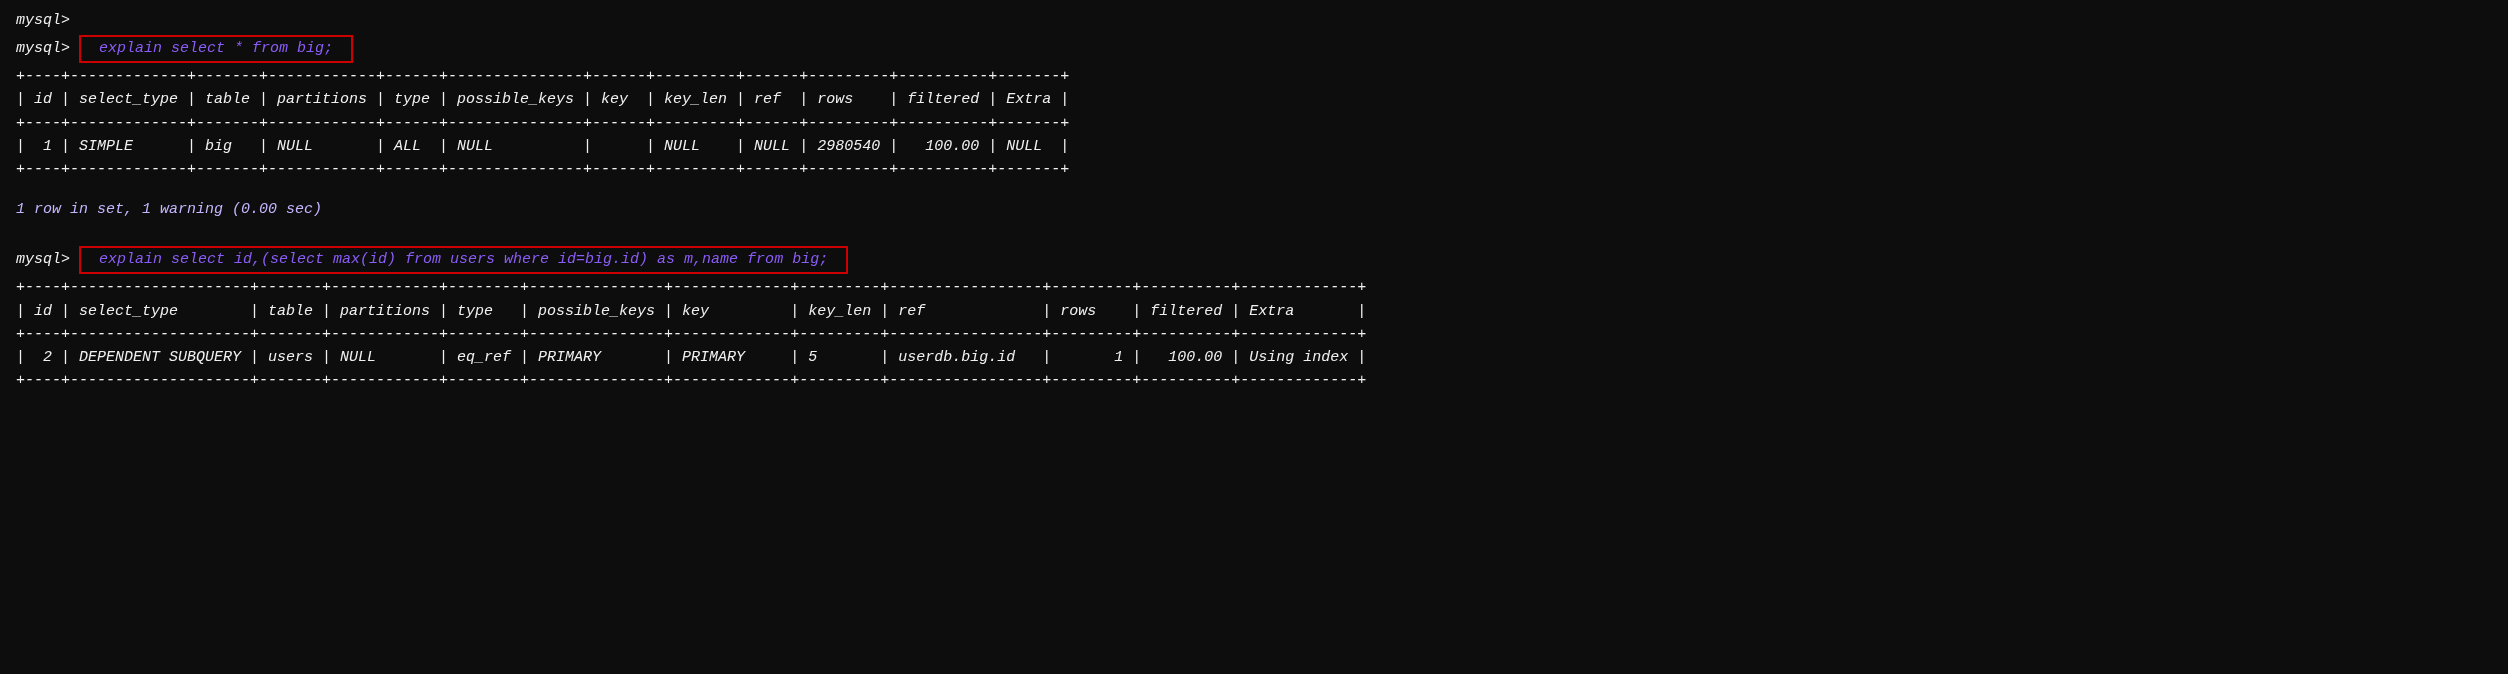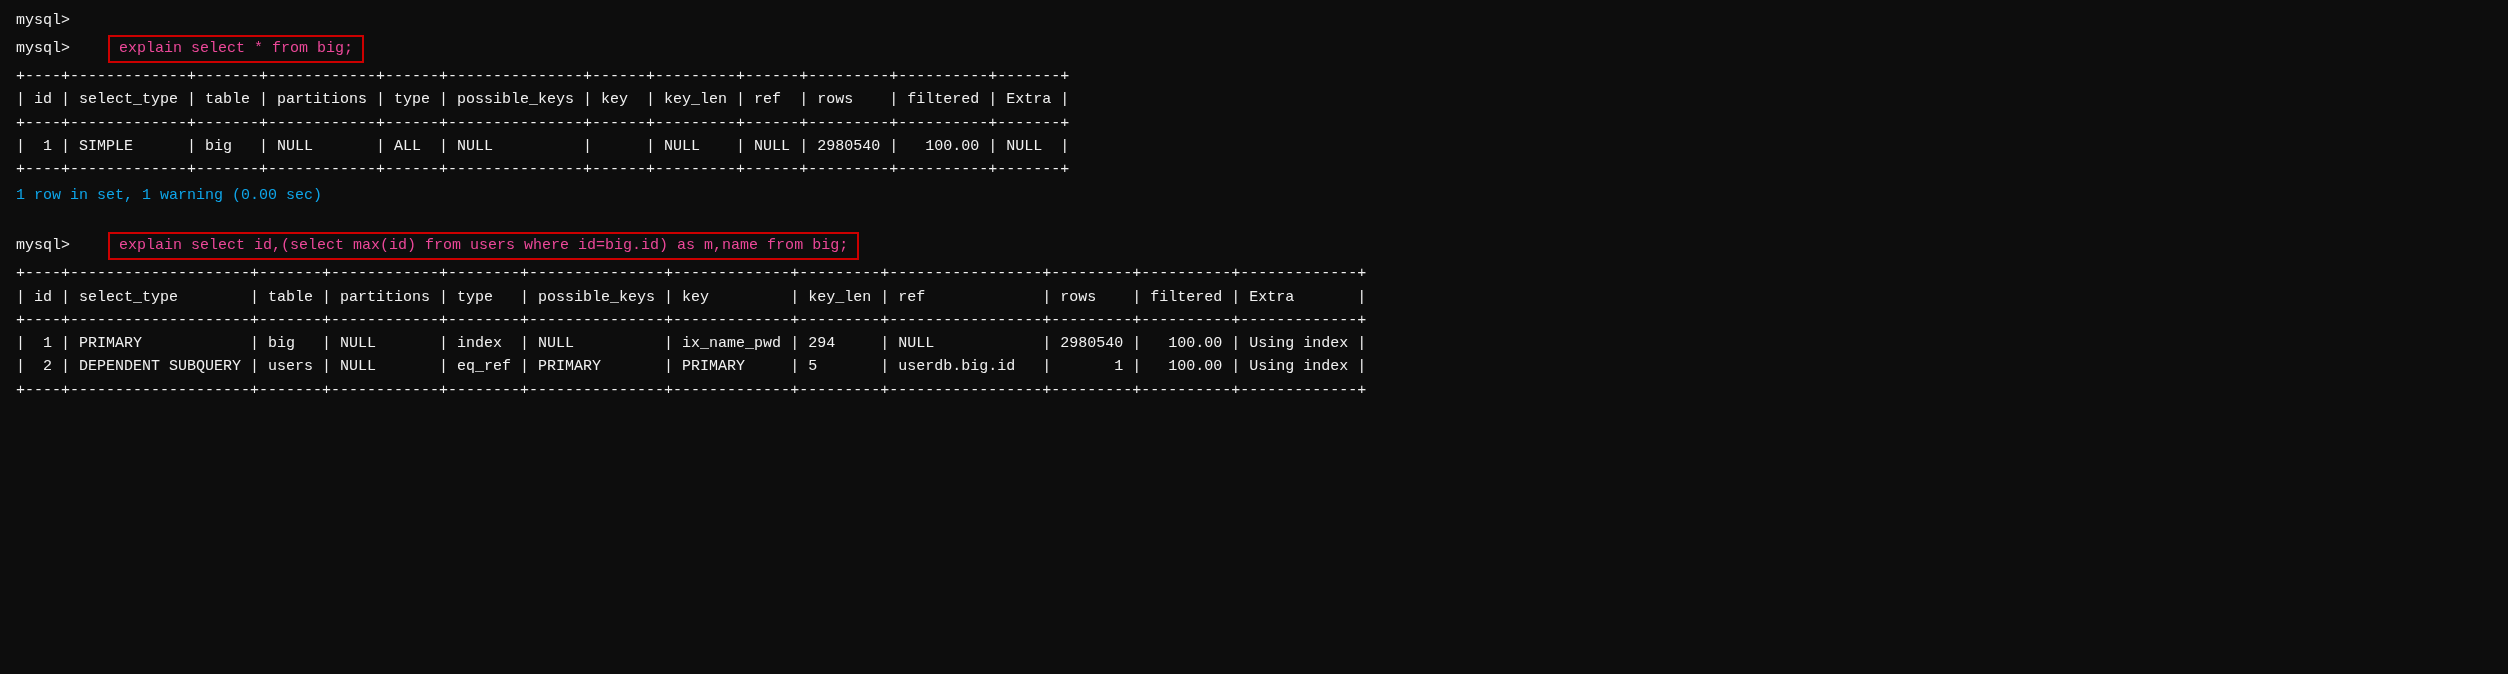--- a/index.html
+++ b/index.html
@@ -14,54 +14,54 @@
       font-size: 15px;
       color: #f0f0f0;
       padding: 10px 16px;
       min-height: 674px;
       width: 2508px;
     }
 
     .terminal {
       width: 100%;
       line-height: 1.5;
+      font-style: italic;
     }
 
     .prompt-line {
       display: flex;
       align-items: center;
       margin-bottom: 2px;
     }
 
     .prompt-text {
       color: #f0f0f0;
       white-space: nowrap;
     }
 
     .command-box {
       display: inline-block;
       border: 2px solid #cc0000;
-      padding: 1px 9px;
-      color: #ec4899;
+      padding: 1px 18px;
+      color: #8b5cf6;
       white-space: nowrap;
       background: transparent;
-      margin-left: 29px;
     }
 
     .table-line {
       color: #f0f0f0;
       white-space: pre;
       font-family: 'Courier New', Courier, monospace;
       font-size: 15px;
       line-height: 1.55;
     }
 
     .result-text {
-      color: #0ea5e9;
-      margin: 4px 0 14px 0;
+      color: #c4b5fd;
+      margin: 18px 0 14px 0;
       font-size: 15px;
     }
 
     .blank-line {
       height: 10px;
     }
   </style>
 </head>
 <body>
 
@@ -94,20 +94,19 @@
     <span class="prompt-text">mysql&gt;&nbsp;</span>
     <span class="command-box">explain select id,(select max(id) from users where id=big.id) as m,name from big;</span>
   </div>
 
   <div class="table-line">+----+--------------------+-------+------------+--------+---------------+-------------+---------+-----------------+---------+----------+-------------+</div>
 
   <div class="table-line">| id | select_type        | table | partitions | type   | possible_keys | key         | key_len | ref             | rows    | filtered | Extra       |</div>
 
   <div class="table-line">+----+--------------------+-------+------------+--------+---------------+-------------+---------+-----------------+---------+----------+-------------+</div>
 
-  <div class="table-line">|  1 | PRIMARY            | big   | NULL       | index  | NULL          | ix_name_pwd | 294     | NULL            | 2980540 |   100.00 | Using index |</div>
 
   <div class="table-line">|  2 | DEPENDENT SUBQUERY | users | NULL       | eq_ref | PRIMARY       | PRIMARY     | 5       | userdb.big.id   |       1 |   100.00 | Using index |</div>
 
   <div class="table-line">+----+--------------------+-------+------------+--------+---------------+-------------+---------+-----------------+---------+----------+-------------+</div>
 
 
 </div>
 
 </body></html>

